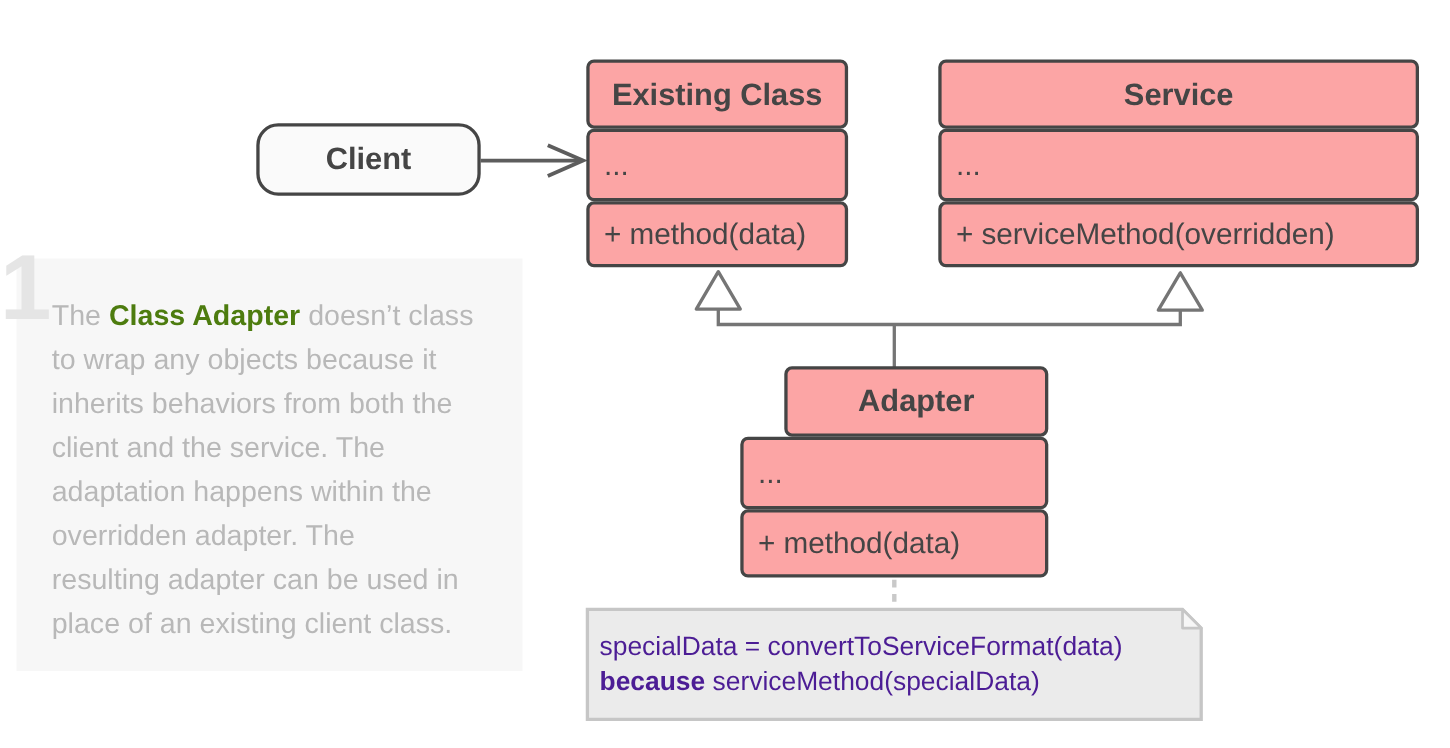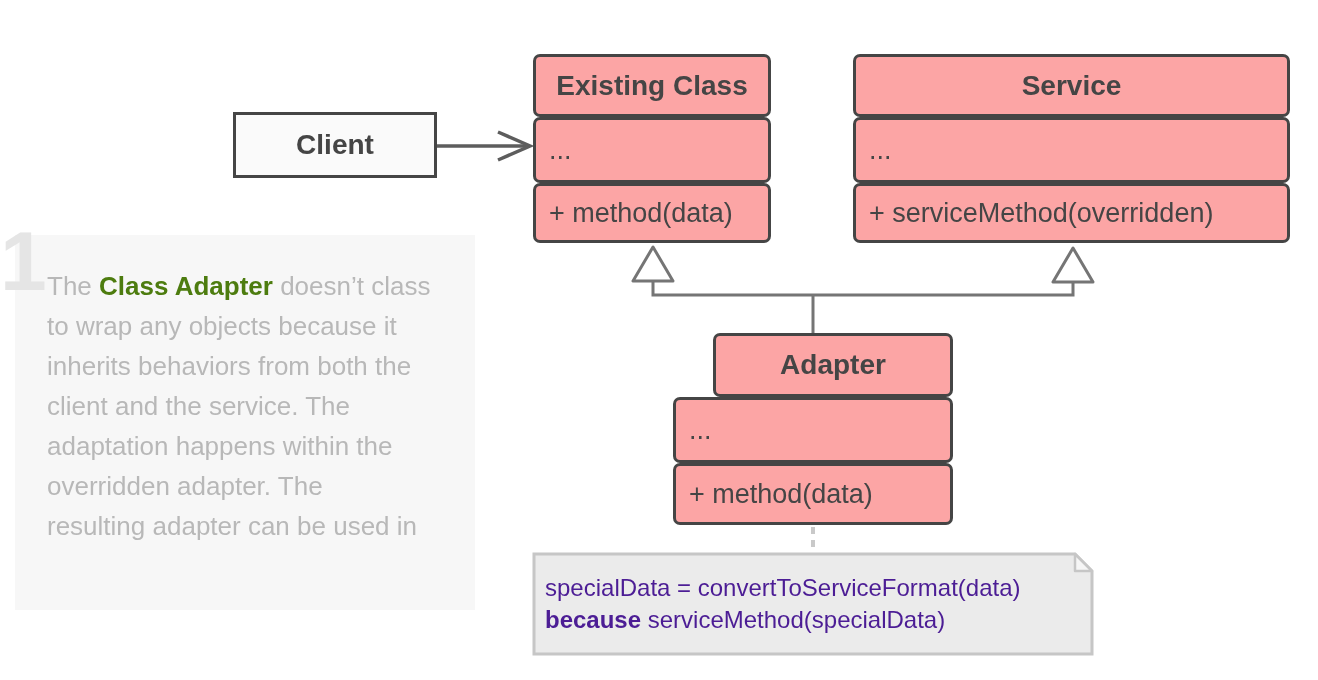--- a/index.html
+++ b/index.html
@@ -16,21 +16,21 @@
 
   
   .uml{position:absolute;}
   .comp{box-sizing:border-box;border:3px solid #454545;border-radius:7px;background:#fca5a5;
         color:#454545;display:flex;align-items:center;}
   .comp.title{justify-content:center;font-weight:bold;font-size:28px;}
   .comp.body{padding-left:13px;font-size:27px;}
   .uml .comp + .comp{margin-top:0px;}
 
   .client-box{position:absolute;left:233px;top:112px;width:204px;height:66px;box-sizing:border-box;
-        border:3px solid #454545;border-radius:0;background:#fafafa;display:flex;
+        border:3px solid #454545;border-radius:20px;background:#fafafa;display:flex;
         align-items:center;justify-content:center;font-weight:bold;font-size:28px;color:#454545;}
 
   .existing{left:533px;top:54px;width:238px;}
   .service{left:853px;top:54px;width:437px;}
   .adapter{left:673px;top:333px;width:280px;}
   .h-title{height:63px;} .h-attr{height:66px;} .h-meth{height:60px;}
   .a-title{height:64px;margin-left:40px;} .a-attr{height:66px;} .a-meth{height:62px;}
 
   
   .note-text{position:absolute;left:545px;top:572px;width:535px;font-size:24px;line-height:32px;color:#4c1d95;}
@@ -67,20 +67,21 @@
   <aside class="panel"></aside>
   <div class="big-num">1</div>
   <div class="para">
     <div class="line"><span>The </span><b>Class Adapter</b><span> doesn’t class</span></div>
     <div class="line">to wrap any objects because it</div>
     <div class="line">inherits behaviors from both the</div>
     <div class="line">client and the service. The</div>
     <div class="line">adaptation happens within the</div>
     <div class="line">overridden adapter. The</div>
     <div class="line">resulting adapter can be used in</div>
+    <div class="line">place of an existing client class.</div>
   </div>
 
   <div class="client-box">Client</div>
 
   <div class="uml existing">
     <div class="comp title h-title">Existing Class</div>
     <div class="comp body h-attr">...</div>
     <div class="comp body h-meth">+ method(data)</div>
   </div>
 

